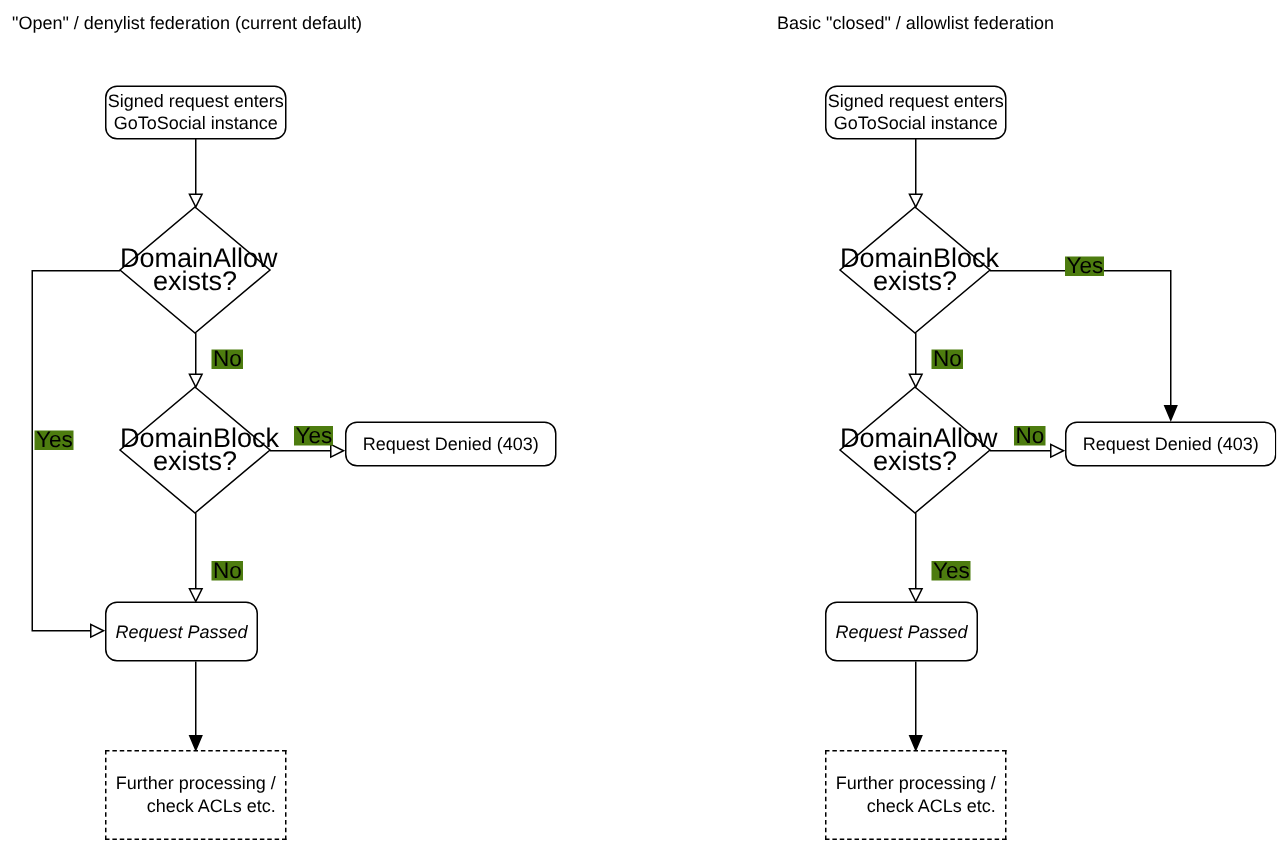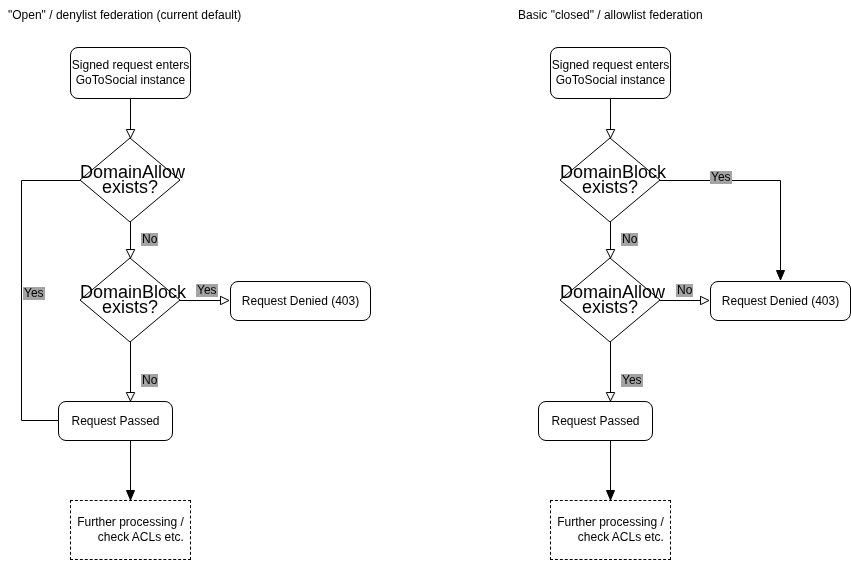--- a/index.html
+++ b/index.html
@@ -51,40 +51,40 @@
     display: flex;
     align-items: center;
     justify-content: center;
     text-align: center;
     font-size: 12px;
     line-height: 15px;
     white-space: pre-line;
   }
   .node.rounded { border-radius: 8px; }
   .node.dashed  { border: 1px dashed #000000; border-radius: 0; text-align: right; }
-  .node-start   { left: 70px;  top: 47px;  width: 121px; height: 52px; }
-  .node-denied  { left: 230px; top: 281px; width: 141px; height: 40px; }
-  .node-passed  { left: 58px;  top: 401px; width: 115px; height: 40px; }
+  .node-start   { left: 70px;  top: 57px;  width: 121px; height: 36px; }
+  .node-denied  { left: 230px; top: 281px; width: 141px; height: 30px; }
+  .node-passed  { left: 70px;  top: 401px; width: 102px; height: 40px; font-style: italic; }
   .node-further { left: 70px;  top: 500px; width: 121px; height: 60px; }
   .dtext {
     position: absolute;
     width: 100px;
     left: 80px;
     text-align: center;
     font-size: 18px;
     line-height: 15px;
     white-space: pre-line;
   }
   .dtext.d1 { top: 165px; }
   .dtext.d2 { top: 285px; }
   .lbl {
     position: absolute;
-    font-size: 12px;
+    font-size: 15px;
     line-height: 13px;
-    background: #a3a3a3;
+    background: #4d7c0f;
     padding: 0 1px;
     white-space: nowrap;
   }
 </style>
 </head>
 <body>
 
 <div id="canvas">
 
   <div class="chart" id="chart-left">

